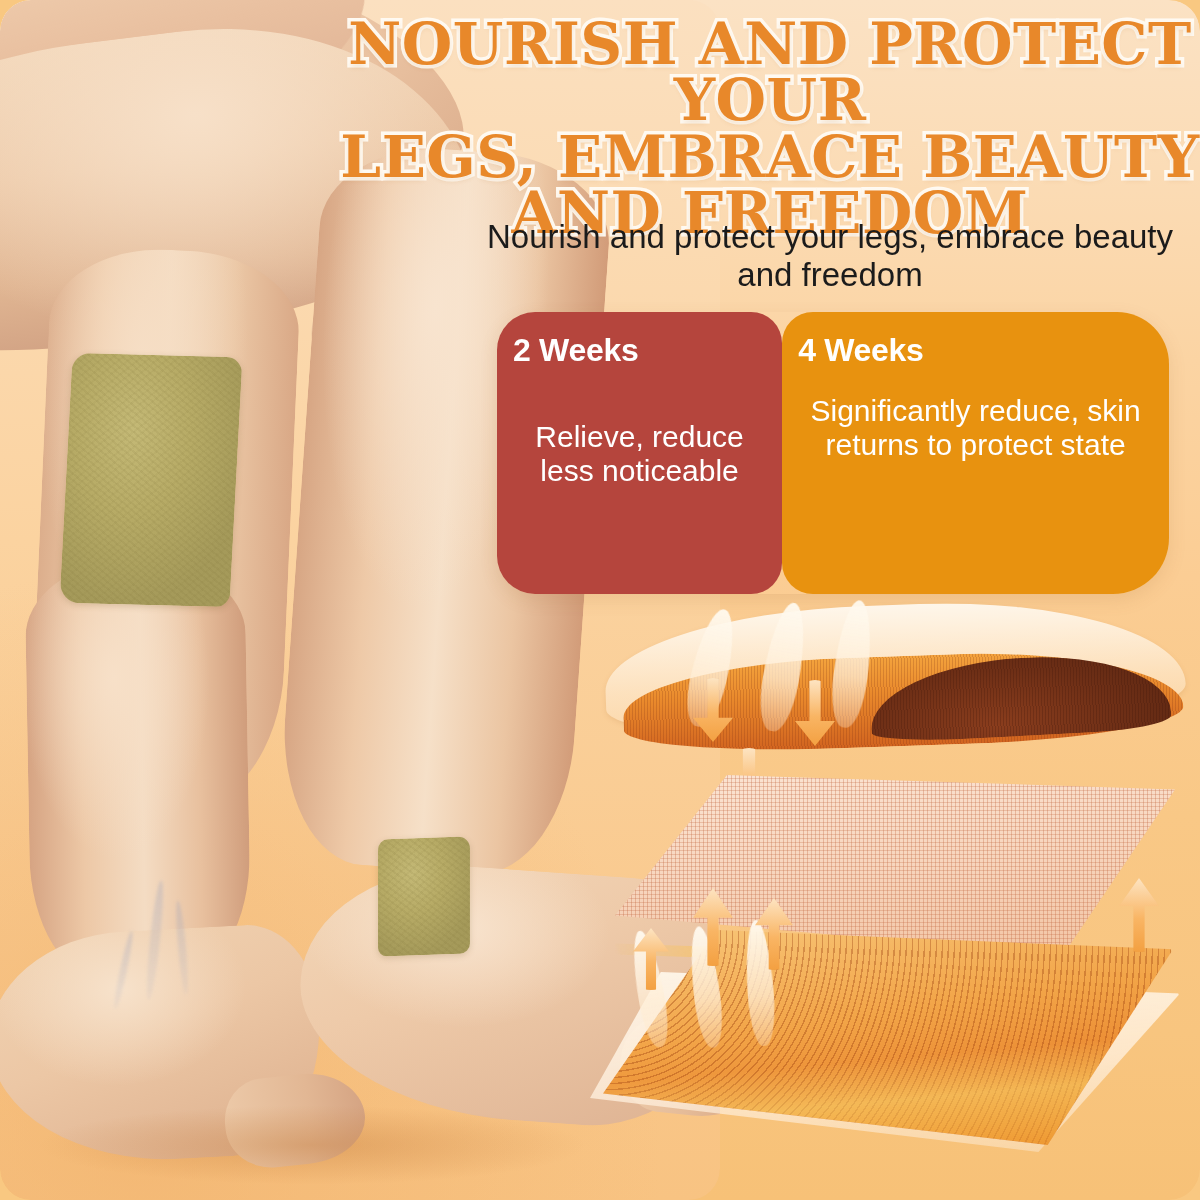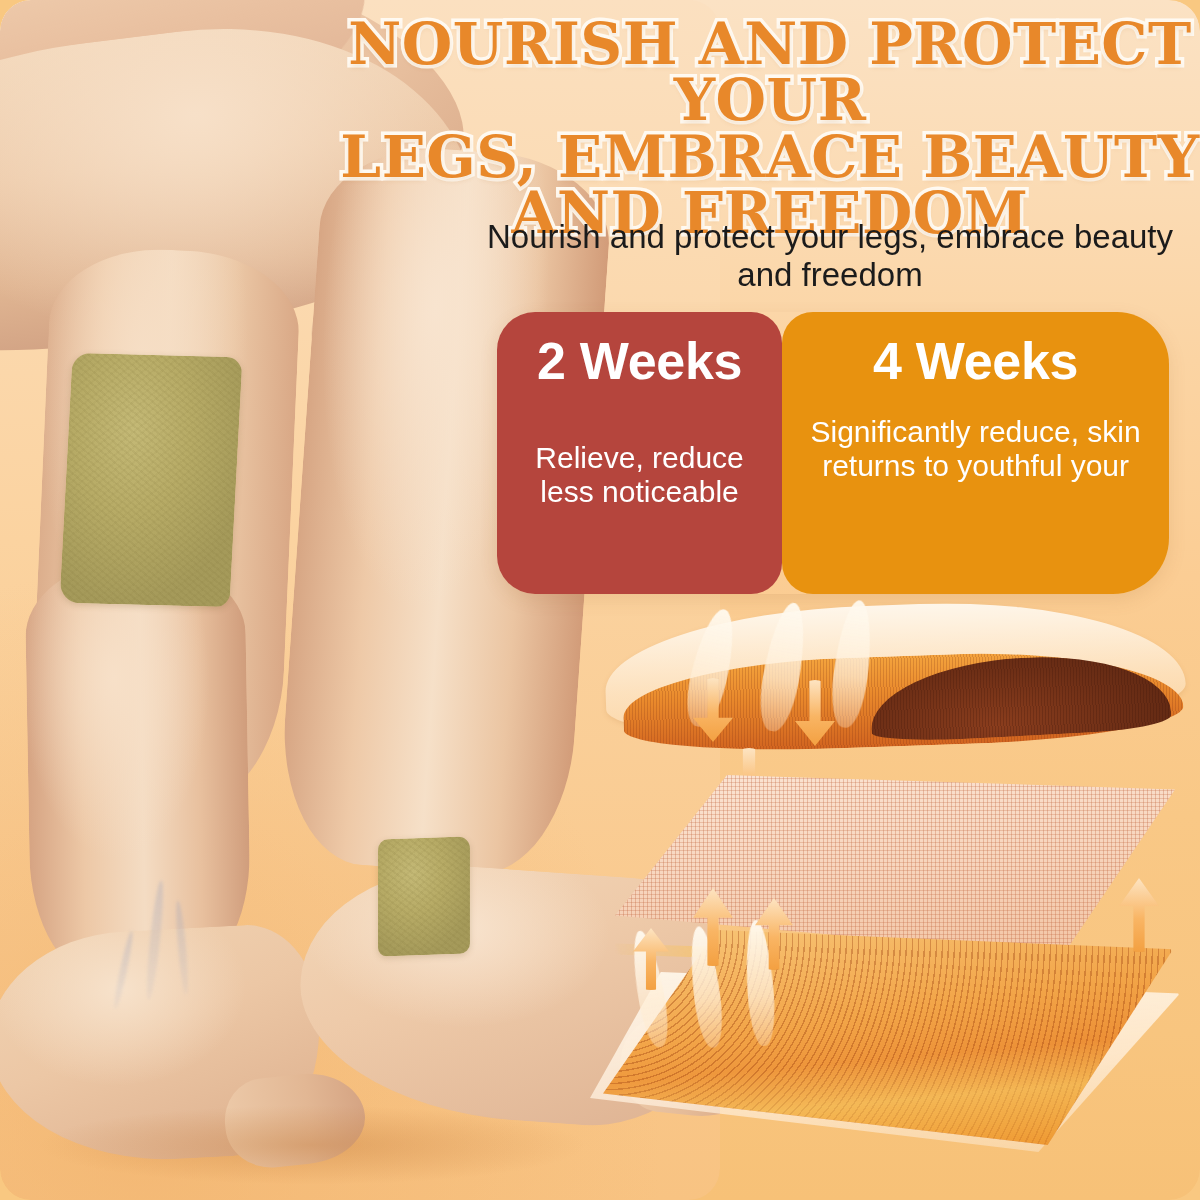--- a/index.html
+++ b/index.html
@@ -219,23 +219,23 @@
     width:672px; height:282px;
     border-radius:38px 52px 56px 38px;
     overflow:hidden;
     display:flex;
     box-shadow:0 6px 18px rgba(150,90,40,.13);
   }
   .panel { height:100%; position:relative; padding:22px 16px 0; }
   #panel-left  { width:306px; background:#b5453d; }
   #panel-right { width:416px; background:#e8920f; }
   .panel-title {
-    text-align:center;
+    text-align:left;
     color:#ffffff;
-    font-size:52px;
+    font-size:32px;
     font-weight:700;
     line-height:1.05;
     letter-spacing:-0.3px;
   }
   .panel-body {
     text-align:center;
     color:#ffffff;
     font-size:30px;
     line-height:1.16;
     font-weight:400;
@@ -377,21 +377,21 @@
 
   <div id="subtitle">Nourish and protect your legs, embrace beauty and freedom</div>
 
   <div id="card">
     <div class="panel" id="panel-left">
       <div class="panel-title">2 Weeks</div>
       <div class="panel-body">Relieve, reduce less noticeable</div>
     </div>
     <div class="panel" id="panel-right">
       <div class="panel-title">4 Weeks</div>
-      <div class="panel-body">Significantly reduce, skin returns to youthful your</div>
+      <div class="panel-body">Significantly reduce, skin returns to protect state</div>
     </div>
   </div>
 
   <div id="diagram">
 
     <div class="layer" id="skin-film"></div>
     <div class="layer" id="skin-slab"></div>
     <div class="layer" id="skin-lump"></div>
 
     <div class="swoosh" style="left:98px;  top:8px;  width:36px; height:120px; transform:rotate(13deg);"></div>

